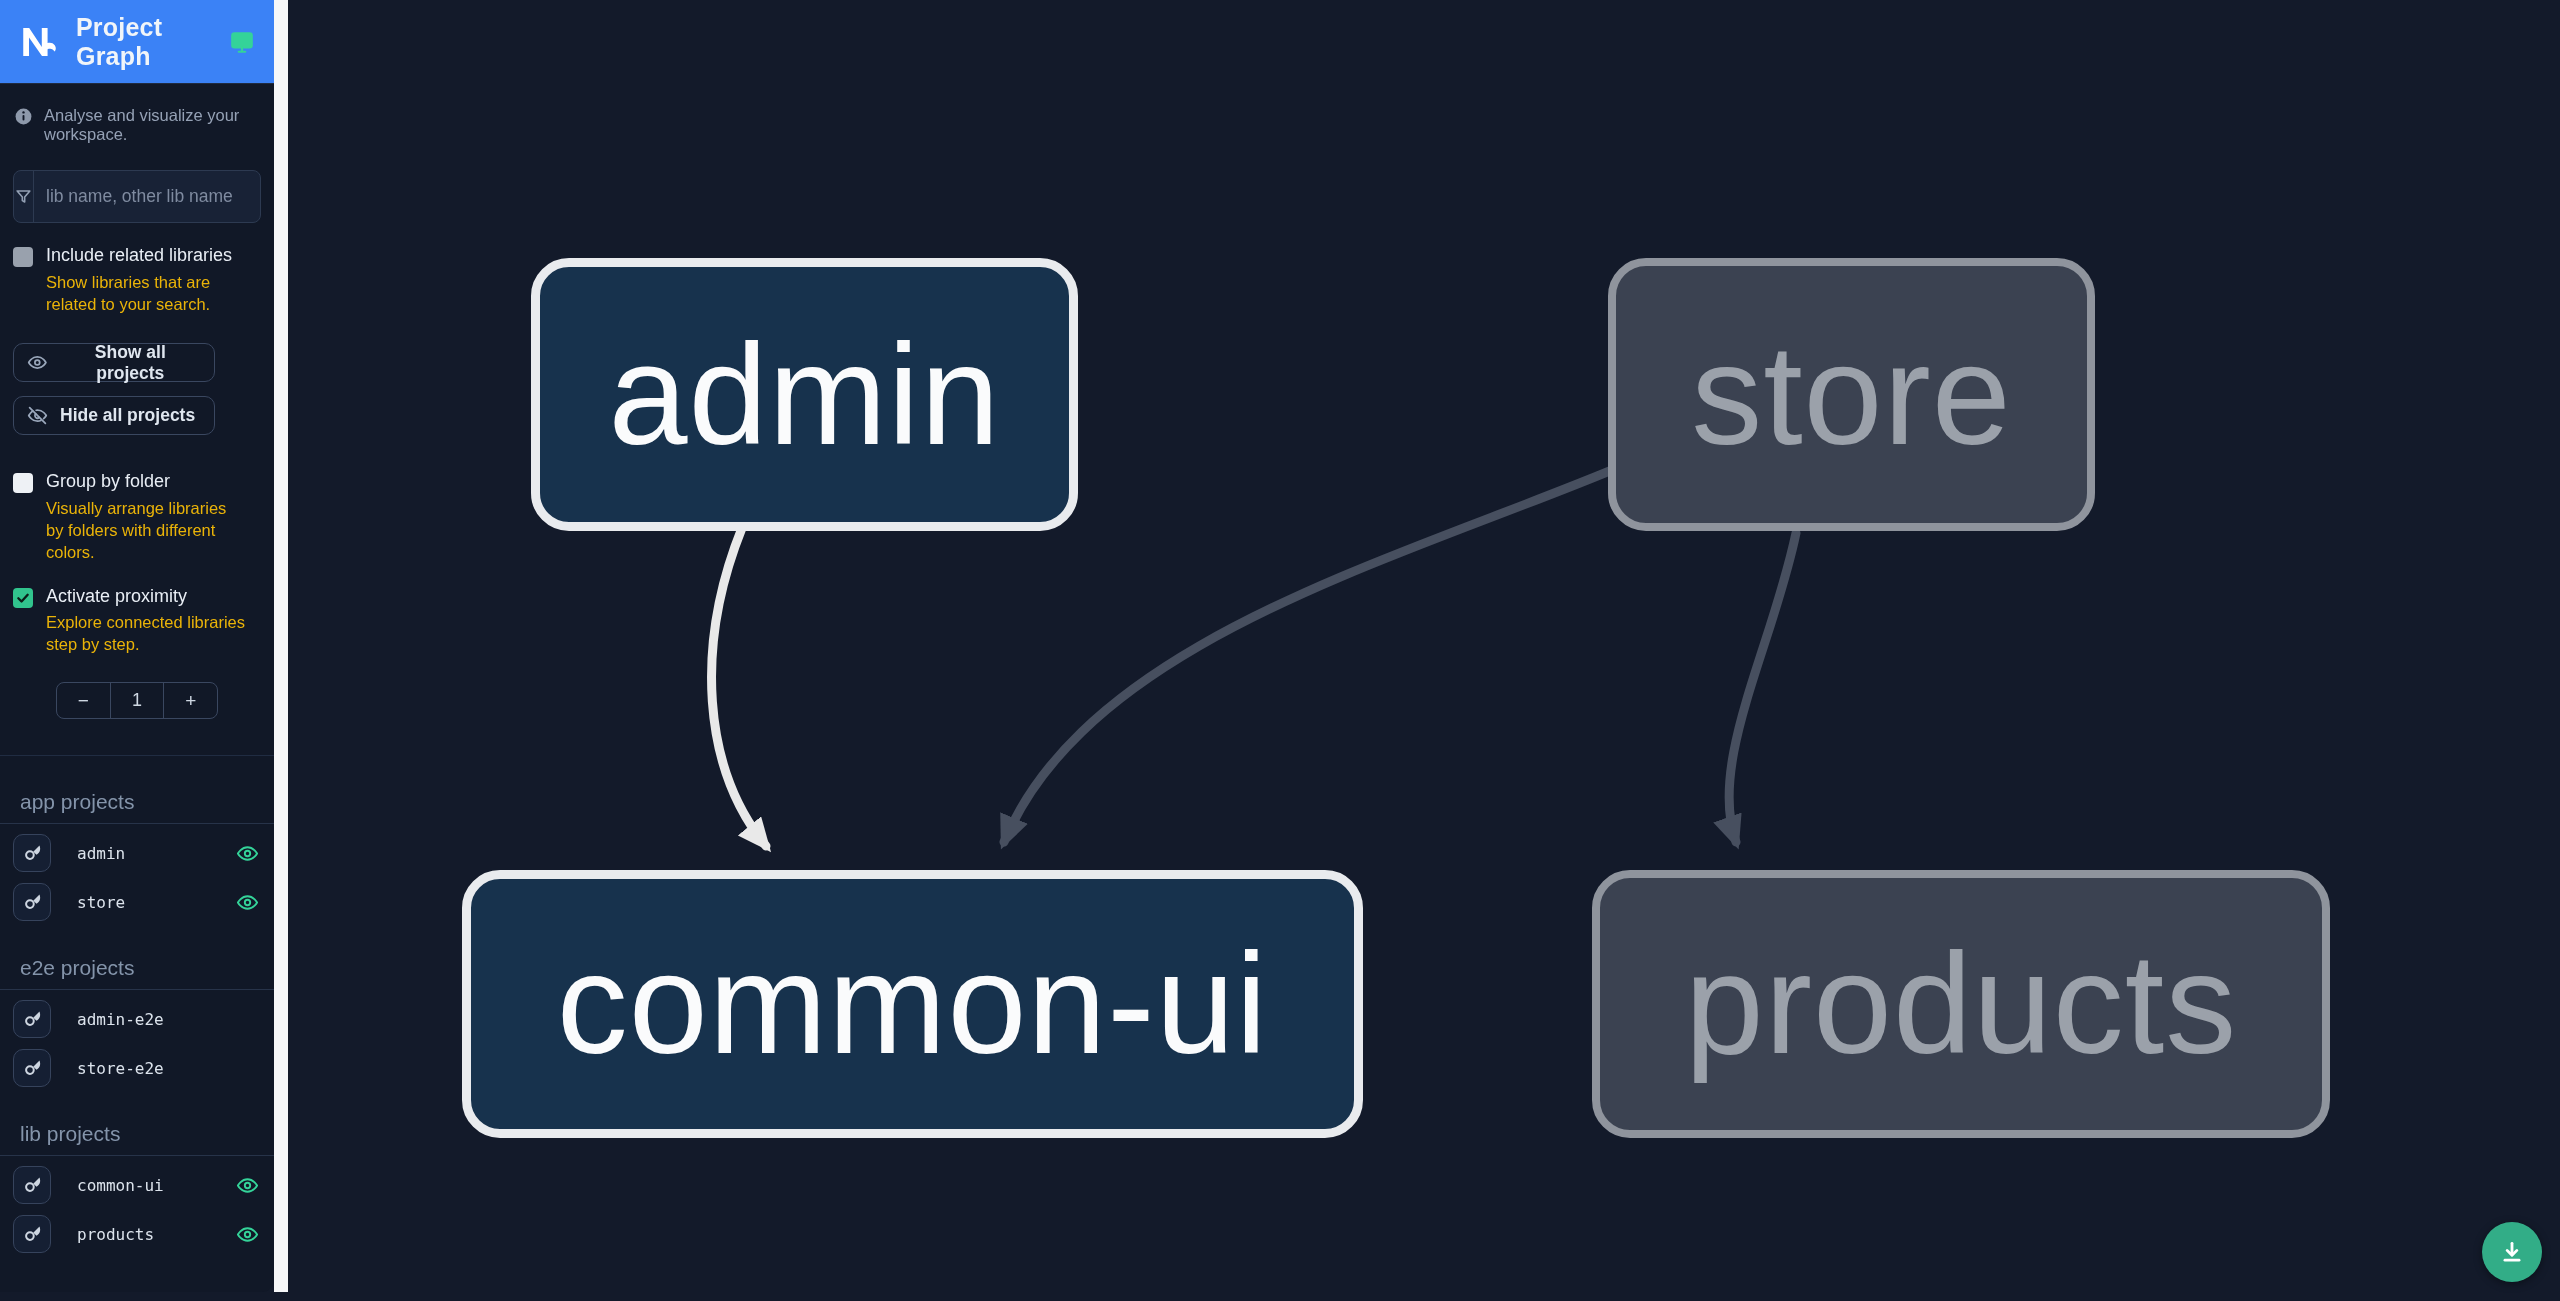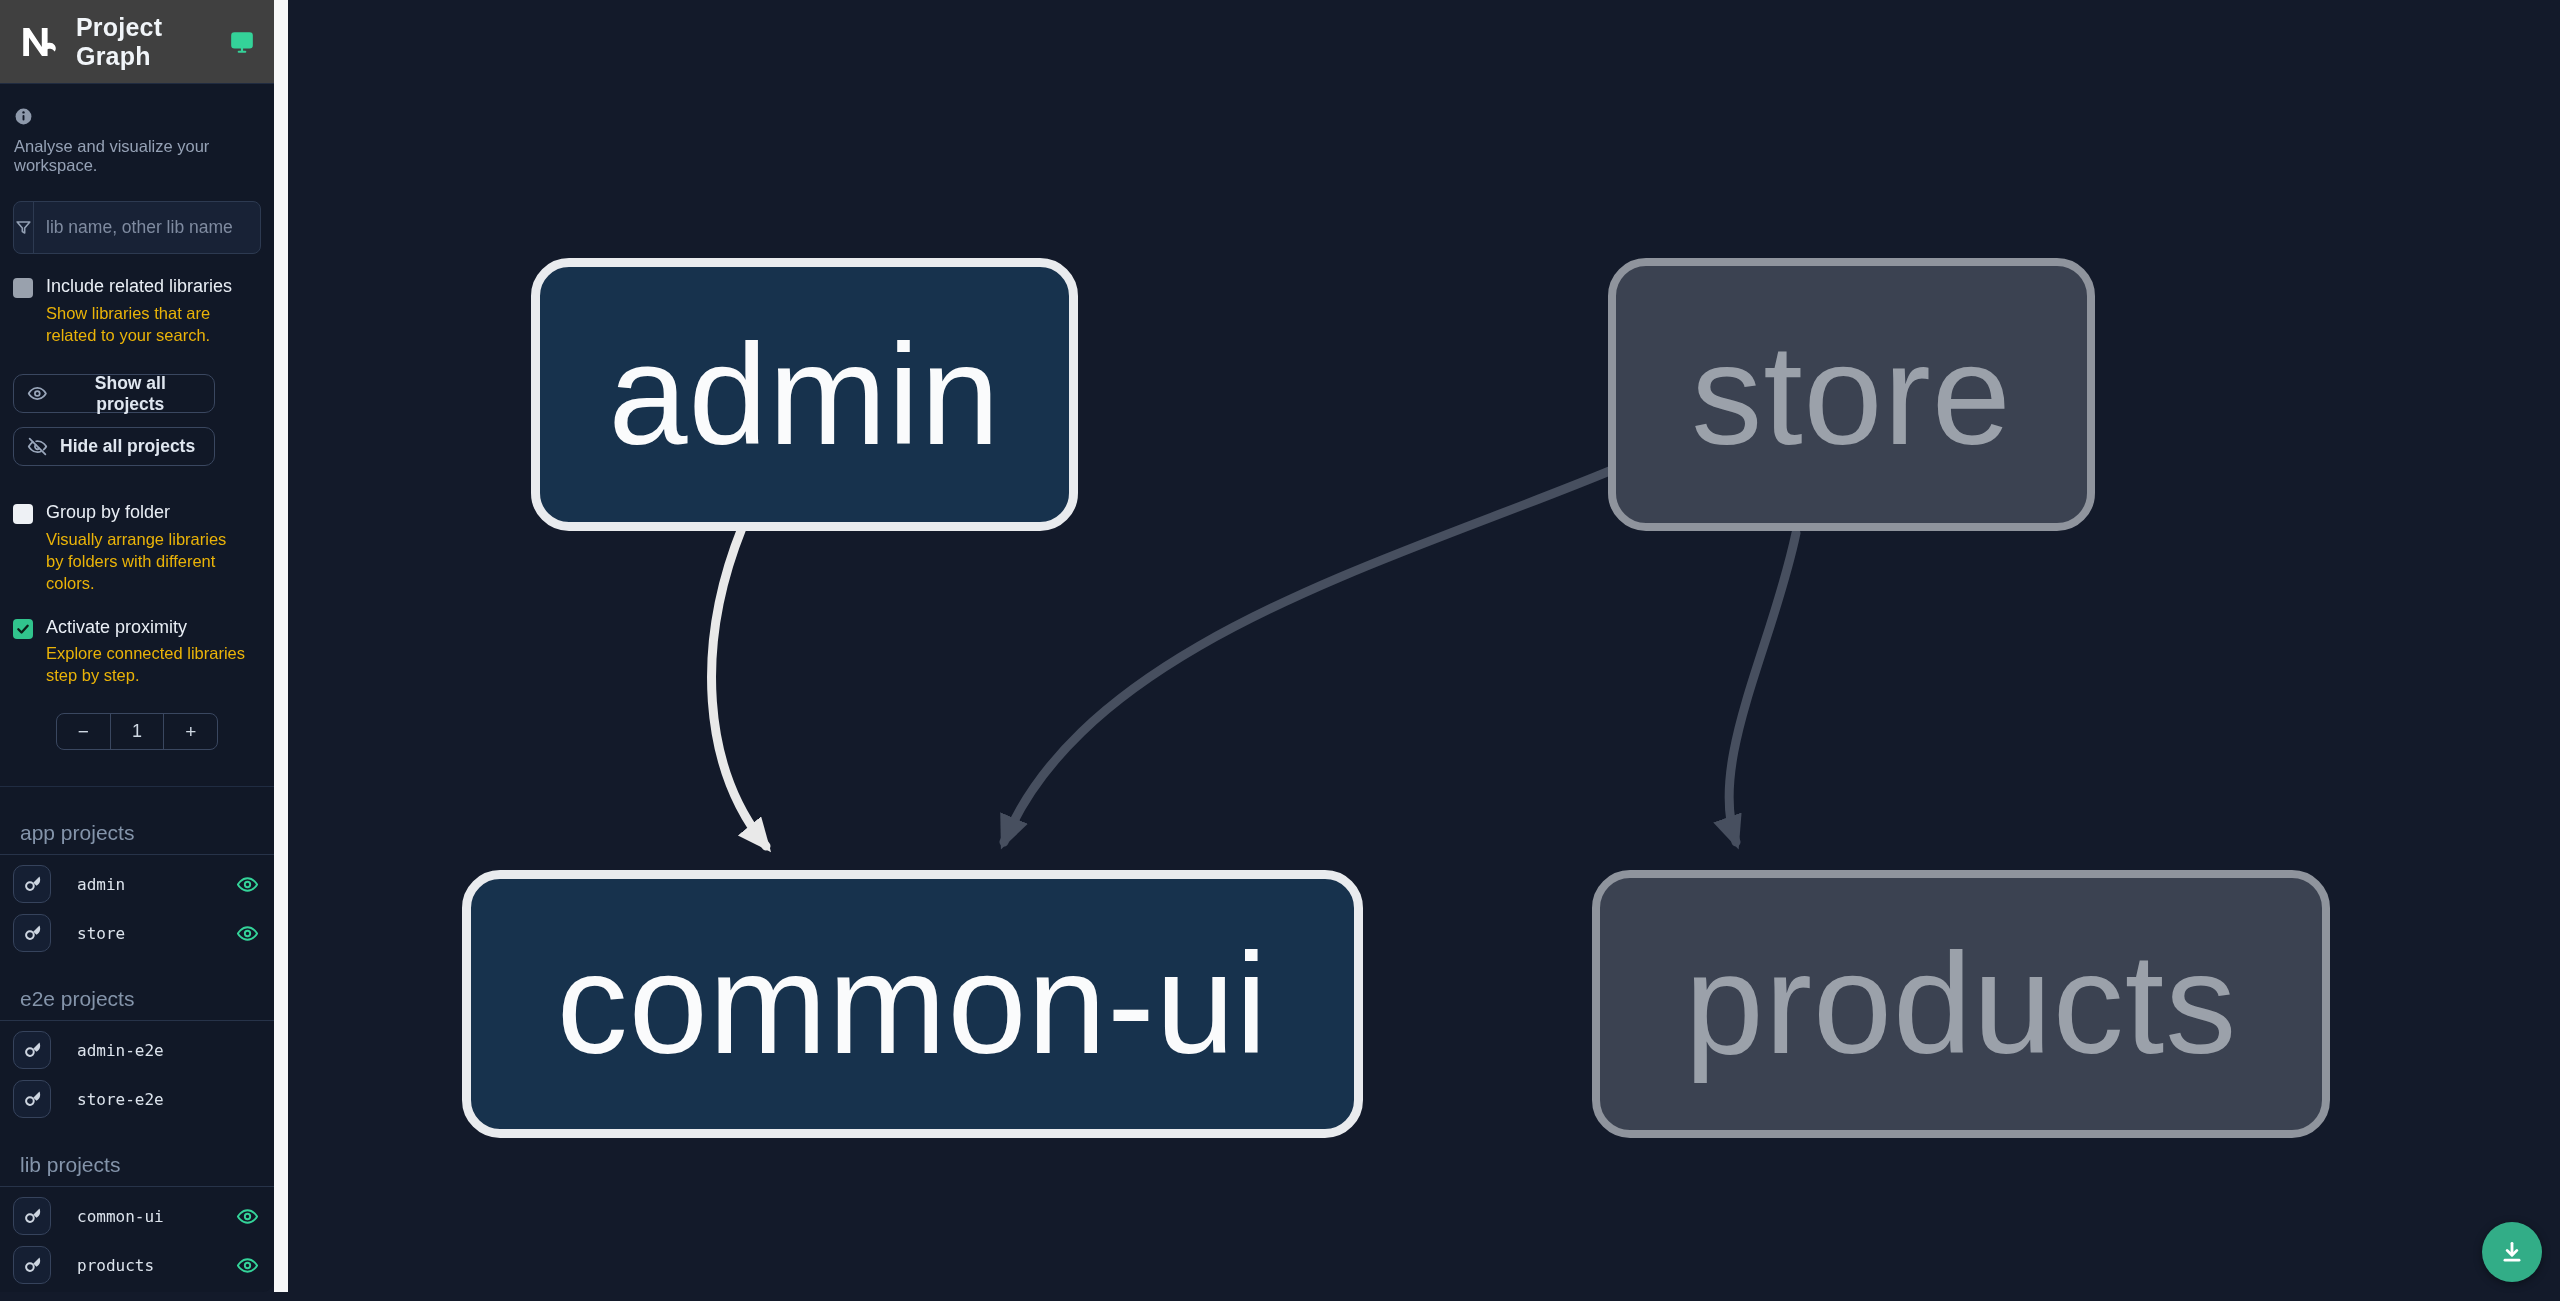--- a/index.html
+++ b/index.html
@@ -8,28 +8,28 @@
 
   
   .canvas { position:absolute; left:288px; top:0; right:0; bottom:0; background:#131a2a; }
   .sidebar-col { position:absolute; left:0; top:0; width:274px; height:1292px;
                  background:#111827; border-radius:0 0 12px 0; overflow:hidden; }
   .divider-bar { position:absolute; left:274px; top:0; width:14px; height:1292px;
                  background:#f7f8f9; cursor:col-resize; }
 
   
   .sb-header { height:84px; display:flex; align-items:center; padding:0 18px;
-               border-bottom:1px solid #202b40; background:#404040; }
+               border-bottom:1px solid #202b40; background:#3b82f6; }
   .nx-logo { width:42px; height:42px; flex:0 0 auto; }
   .sb-title { color:#f1f5f9; font-size:25px; font-weight:bold; margin-left:16px; letter-spacing:.2px; }
   .theme-btn { margin-left:auto; width:30px; height:30px; display:flex; align-items:center;
                justify-content:center; cursor:pointer; }
 
   .tagline { display:flex; align-items:flex-start; gap:11px; padding:22px 16px 8px 14px;
-             color:#95a1b5; font-size:16.5px;flex-direction:column; }
+             color:#95a1b5; font-size:16.5px; }
   .tagline svg { flex:0 0 auto; margin-top:1px; }
 
   .search { margin:18px 13px 0; height:53px; display:flex; align-items:stretch;
             border:1px solid #2d3a51; border-radius:8px; background:#182236; overflow:hidden; }
   .search-icon-cell { width:40px; display:flex; align-items:center; justify-content:center;
                       border-right:1px solid #2d3a51; color:#93a0b4; }
   .search input { flex:1; background:transparent; border:0; outline:none; color:#cdd6e2;
                   font-size:17.5px; padding:0 12px; font-family:"Liberation Sans",sans-serif; }
   .search input::placeholder { color:#7f8ba0; }
 

